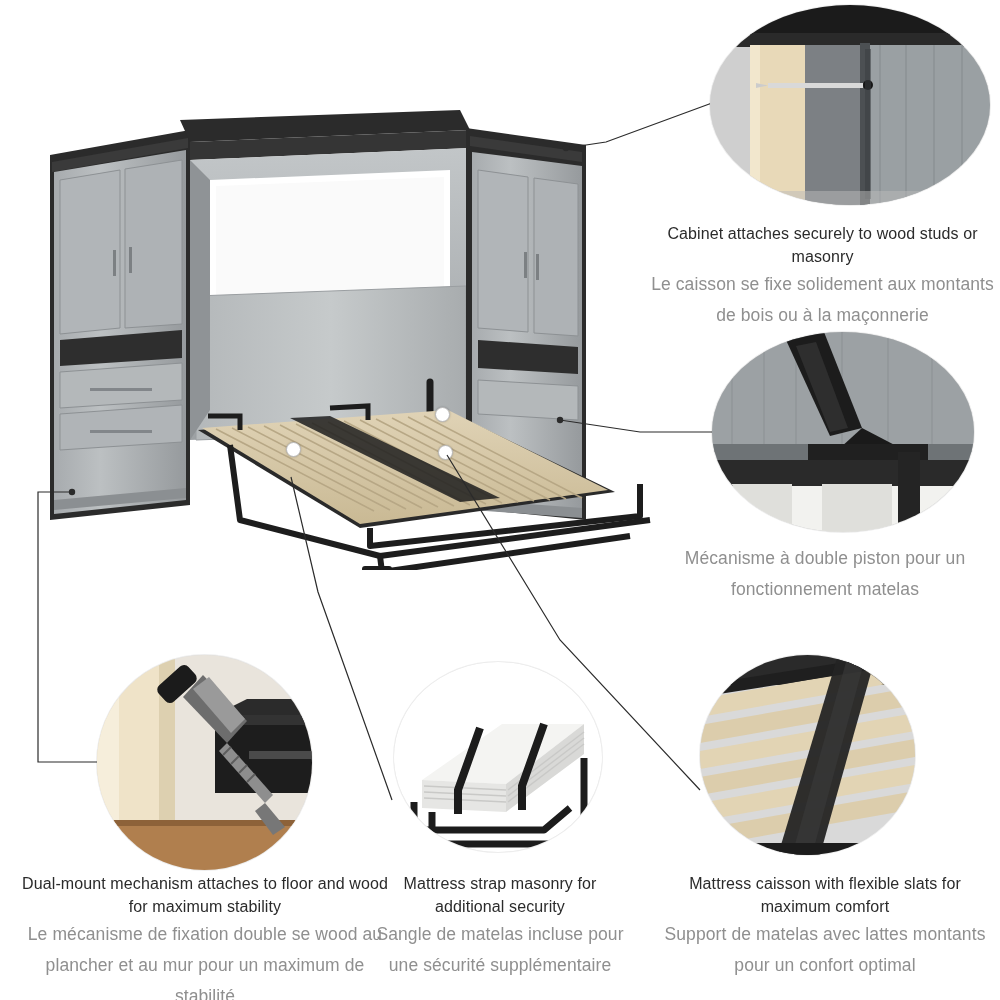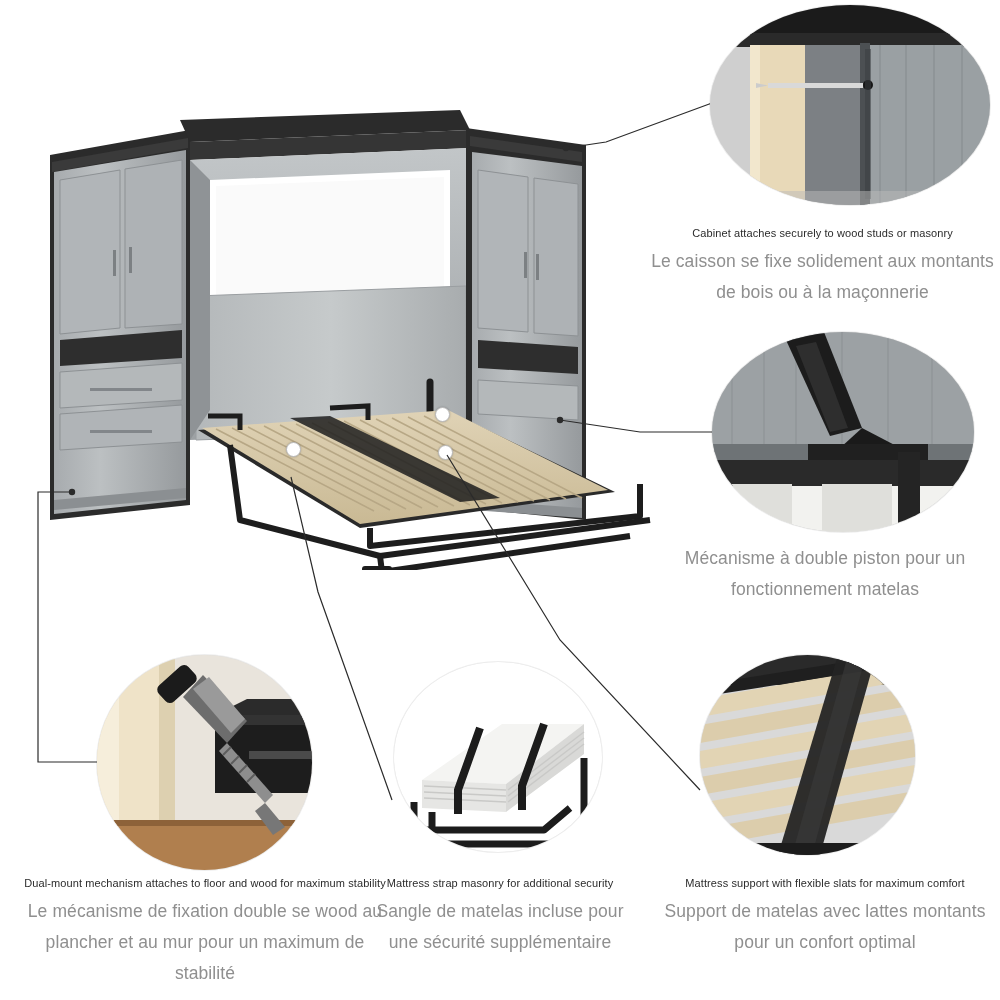--- a/index.html
+++ b/index.html
@@ -21,21 +21,21 @@
     overflow:hidden;
     background:#d8d8d8;
     box-shadow:0 0 0 1px rgba(0,0,0,0.07);
   }
   .photo .inner{position:absolute;inset:0;}
 
   
   .caption{position:absolute;text-align:center;}
   .cap-en{
     color:#2b2b2b;
-    font-size:11px;
+    font-size:16px;
     line-height:23px;
     letter-spacing:0.1px;
   }
   .cap-fr{
     color:#8f8f8f;
     font-size:17.5px;
     line-height:31px;
     letter-spacing:0.1px;
     margin-top:1px;
   }
@@ -316,17 +316,17 @@
         <polygon points="0,174 215,136 215,154 0,192" fill="#dccdac"></polygon>
       </g>
 
       <polygon points="0,30 215,-4 215,8 0,42" fill="#1f1f1f"></polygon>
       <polygon points="138,0 176,0 120,200 78,200" fill="#242424" opacity="0.95"></polygon>
       <polygon points="148,0 166,0 112,200 92,200" fill="#3a3a3a" opacity="0.6"></polygon>
       <rect x="0" y="188" width="215" height="12" fill="#1c1c1c"></rect>
     </svg>
   </div>
   <div class="caption" style="left:660px;top:872px;width:330px;">
-    <div class="cap-en">Mattress support with flexible slats for maximum comfort</div>
+    <div class="cap-en">Mattress caisson with flexible slats for maximum comfort</div>
     <div class="cap-fr">Support de matelas avec lattes montants pour un confort optimal</div>
   </div>
 
 </div>
 
 </body></html>

